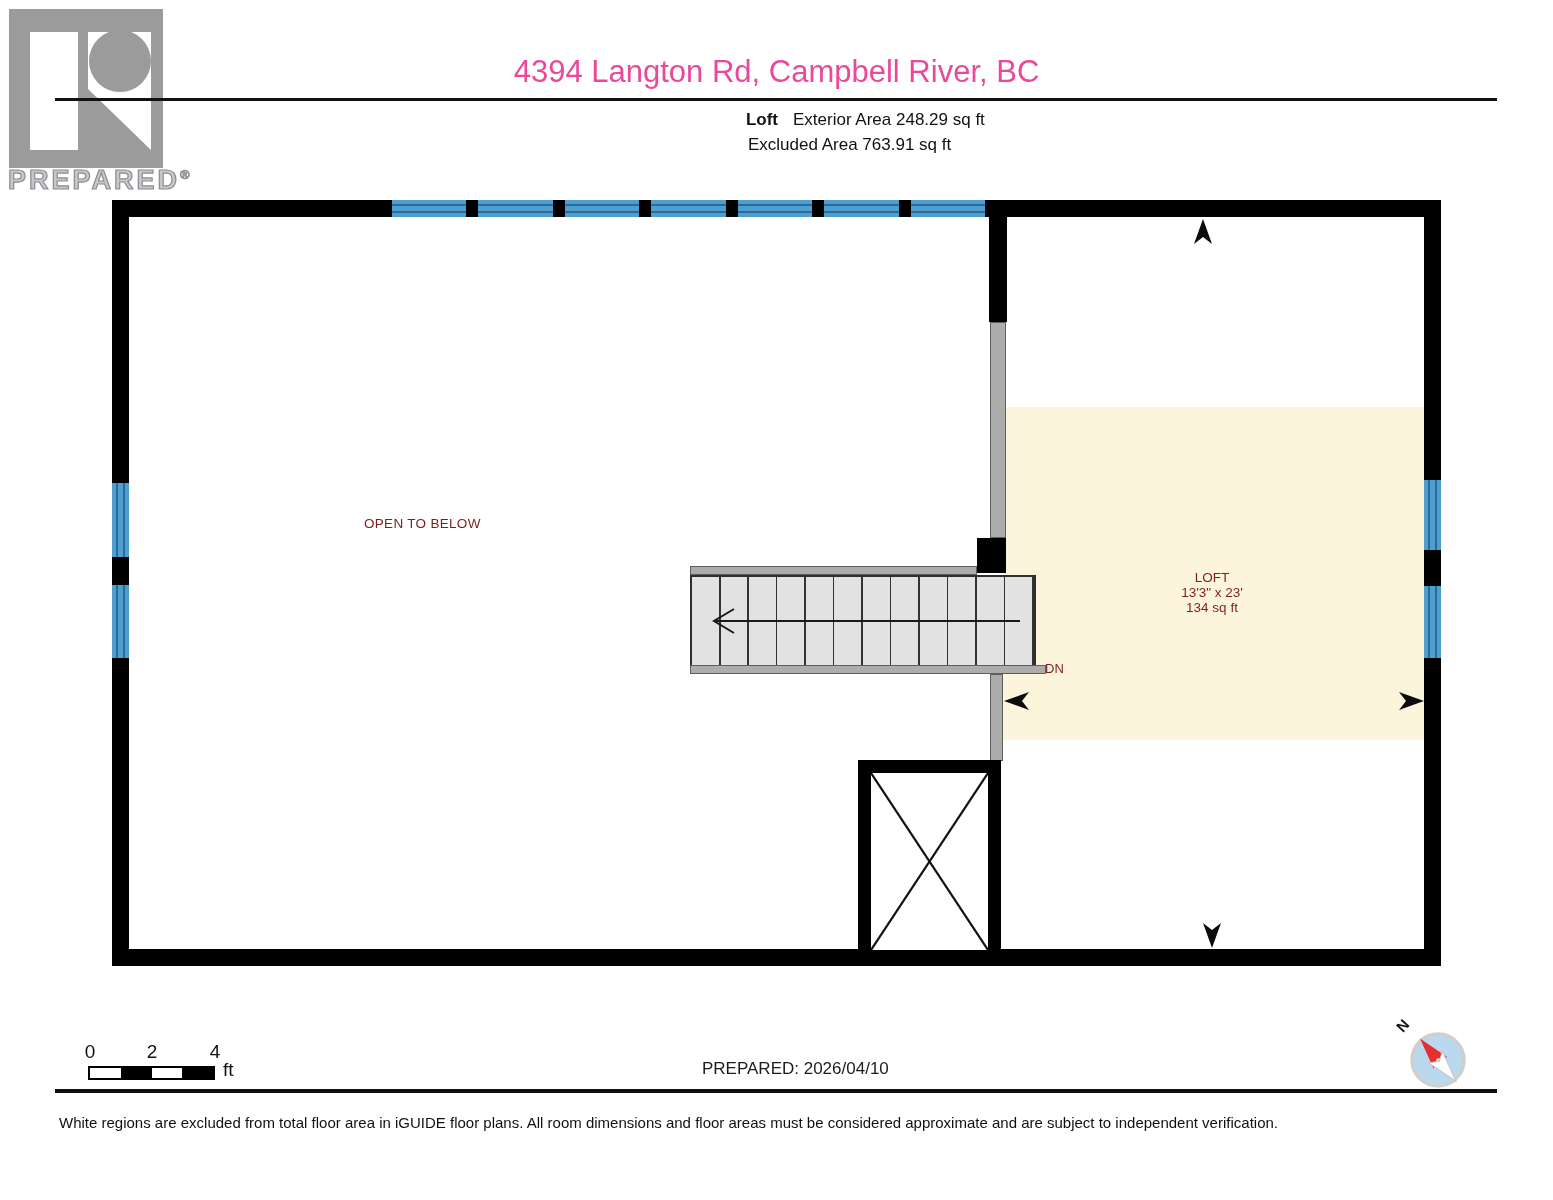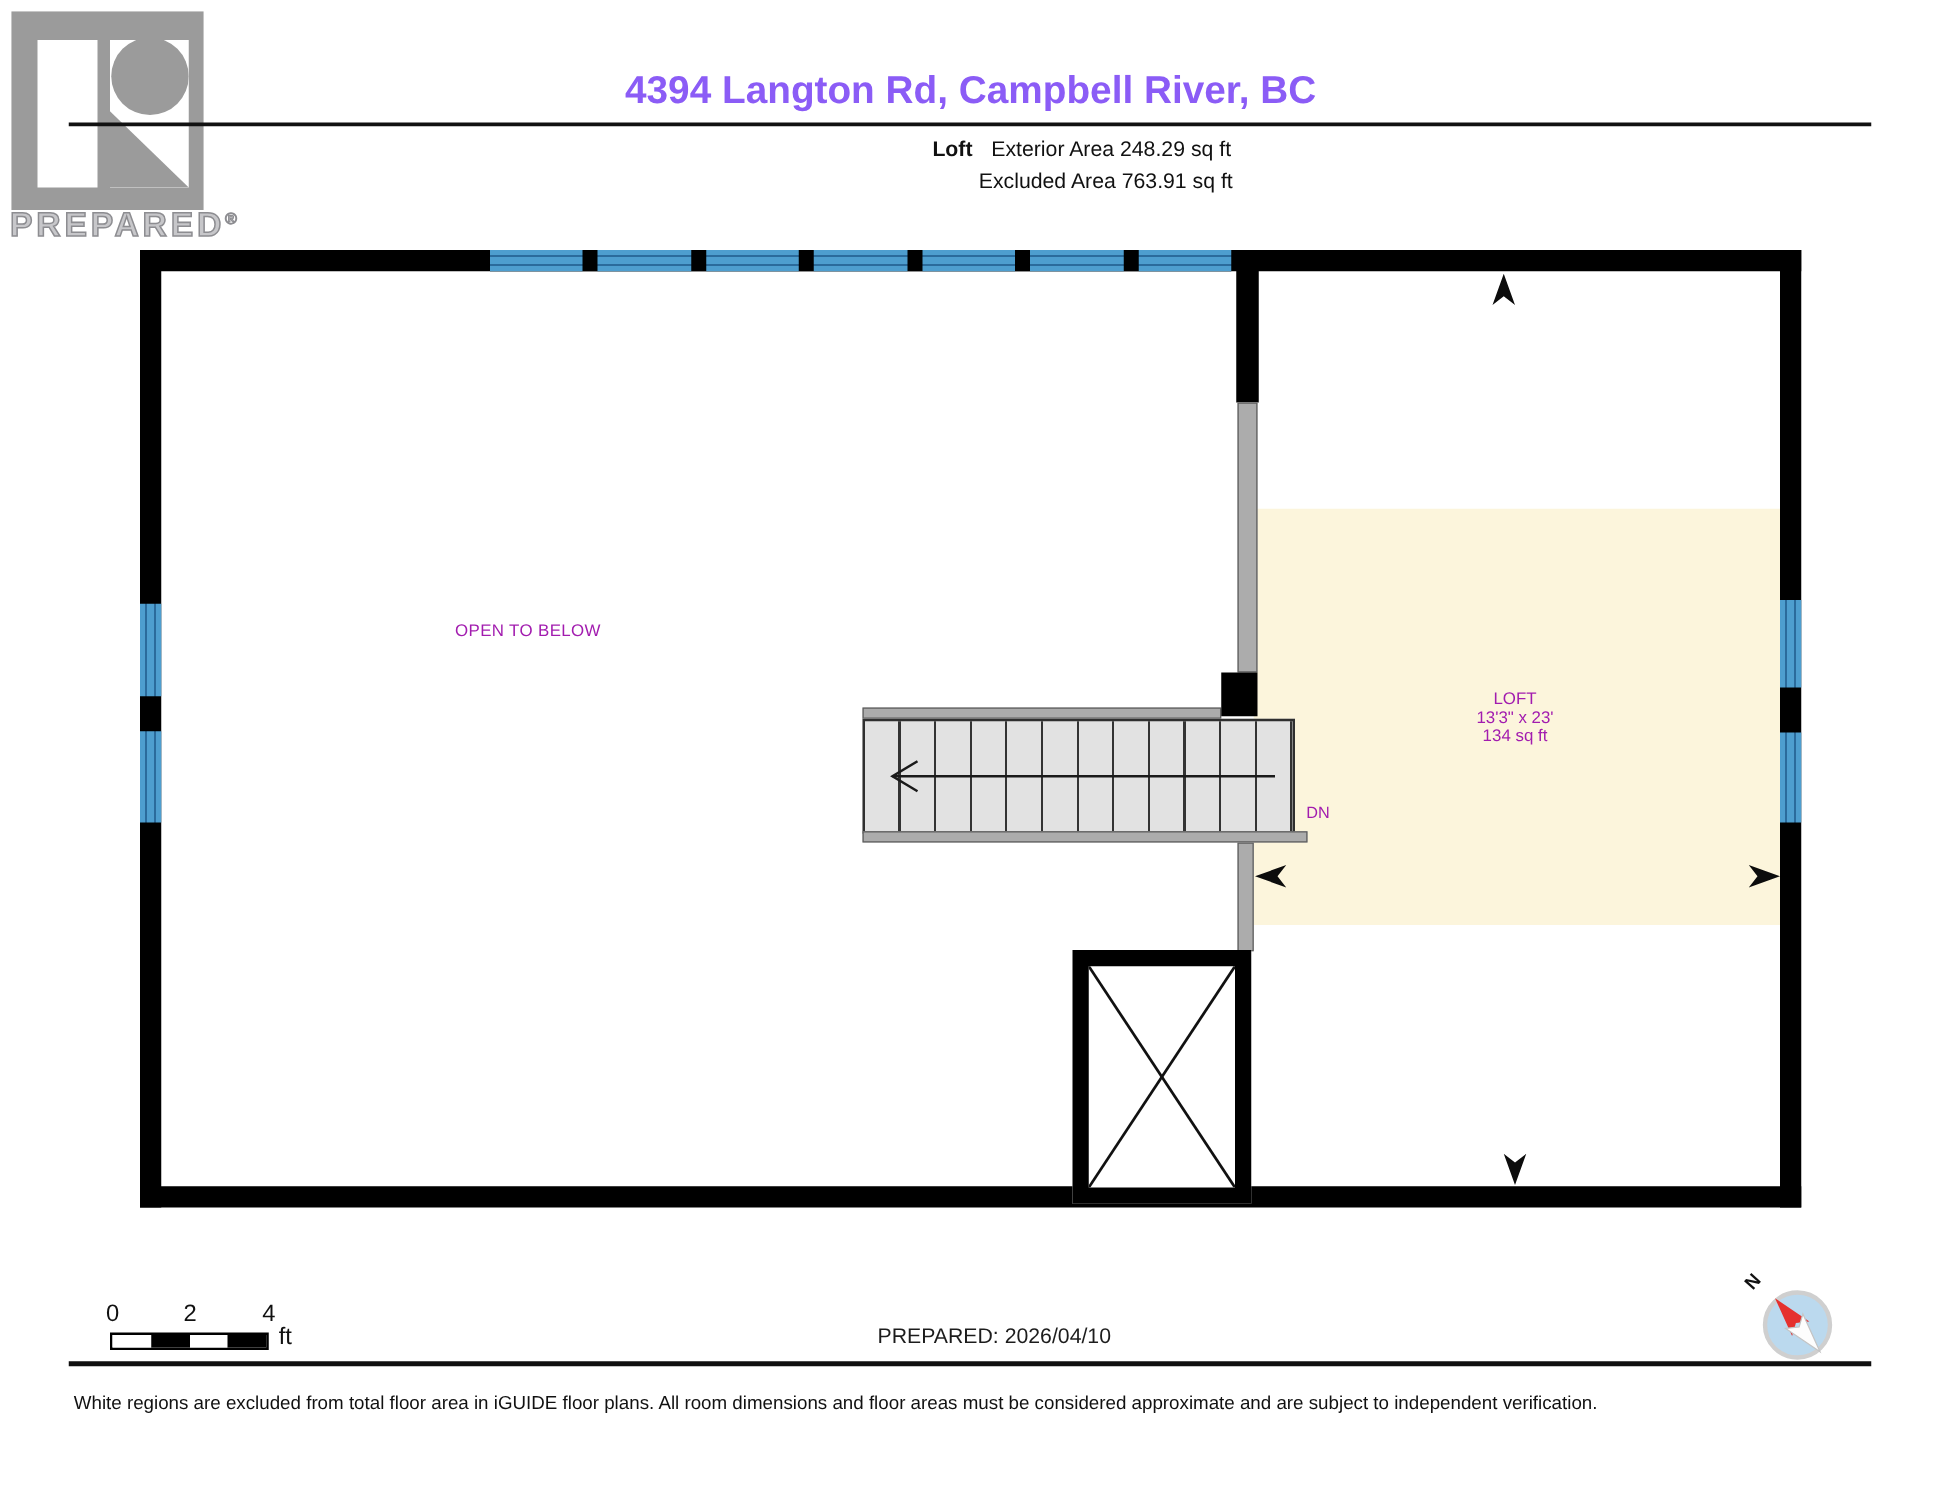--- a/index.html
+++ b/index.html
@@ -5,40 +5,40 @@
   html,body{margin:0;padding:0;background:#ffffff;}
   .page{position:relative;width:1553px;height:1200px;background:#fff;overflow:hidden;
         font-family:"Liberation Sans", sans-serif;color:#111;}
   .abs{position:absolute;}
   .wall{position:absolute;background:#000;}
   
   .wordmark{position:absolute;left:8px;top:165px;font-size:27px;letter-spacing:3px;
             color:#c7c7ca;-webkit-text-stroke:1.2px #8d8d91;font-weight:bold;}
   .wordmark .reg{font-size:13px;vertical-align:super;letter-spacing:0;-webkit-text-stroke:0.8px #8d8d91;}
   .page-title{position:absolute;left:0;right:0;top:54px;text-align:center;
-              font-size:31px;font-weight:bold;color:#8b5cf6;}
+              font-size:31px;font-weight:normal;color:#ec4899;}
   .title-rule{position:absolute;left:55px;top:98px;width:1442px;height:3px;background:#111;z-index:6;}
   .floor-label{position:absolute;left:640px;top:110px;width:138px;text-align:right;
                font-size:17px;font-weight:bold;color:#111;}
   .area-line1{position:absolute;left:793px;top:110px;font-size:17px;color:#111;text-align:right;}
-  .area-line2{position:absolute;left:783px;top:135px;font-size:17px;color:#111;text-align:right;}
+  .area-line2{position:absolute;left:748px;top:135px;font-size:17px;color:#111;text-align:right;}
   
   .beige{position:absolute;left:1003px;top:407px;width:421px;height:333px;background:#FCF5DC;z-index:1;}
   
   .win-band{position:absolute;left:392px;top:200px;width:593px;height:17px;background:#000;
             display:flex;gap:12px;z-index:3;}
   .win-seg{flex:1;background:linear-gradient(180deg,#4E9ECF 0 4px,#2B6B9C 4px 6px,#4E9ECF 6px 11px,#2B6B9C 11px 13px,#4E9ECF 13px 17px);}
   .win-v{position:absolute;width:17px;z-index:3;
          background:linear-gradient(90deg,#4E9ECF 0 4px,#2B6B9C 4px 6px,#4E9ECF 6px 11px,#2B6B9C 11px 13px,#4E9ECF 13px 17px);}
   
   .rail{position:absolute;background:#ACACAC;border:1px solid #5e5e5e;box-sizing:border-box;z-index:3;}
   .stairs{position:absolute;left:690px;top:575px;width:346px;height:92px;box-sizing:border-box;
           background:#E2E2E2 repeating-linear-gradient(to right,transparent 0 26.7px,#333 26.7px 28.5px);
           border:2px solid #2f2f2f;z-index:3;}
-  .plan-text{position:absolute;color:#a21caf;z-index:5;}
+  .plan-text{position:absolute;color:#7f1d1d;z-index:5;margin-top:19px;}
   .room-label{left:1102px;top:551px;width:220px;text-align:center;font-size:13.5px;line-height:15px;}
   .shaft{position:absolute;left:858px;top:760px;width:143px;height:203px;box-sizing:border-box;
          background:#fff;border:13px solid #000;z-index:4;}
   .arrow-svg{position:absolute;z-index:6;}
   
   .tick{position:absolute;width:20px;text-align:center;font-size:19px;color:#111;top:1041px;}
   .scale-bar{position:absolute;left:88px;top:1066px;width:127px;height:14px;box-sizing:border-box;
              border:2px solid #000;display:flex;z-index:2;}
   .scale-bar div{flex:1;}
   .sb-w{background:#fff;} .sb-b{background:#000;}

